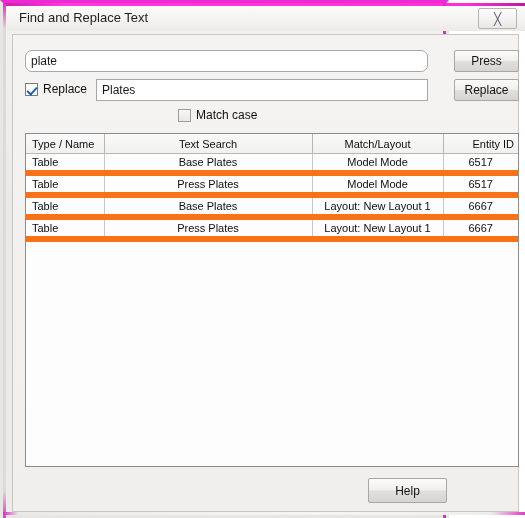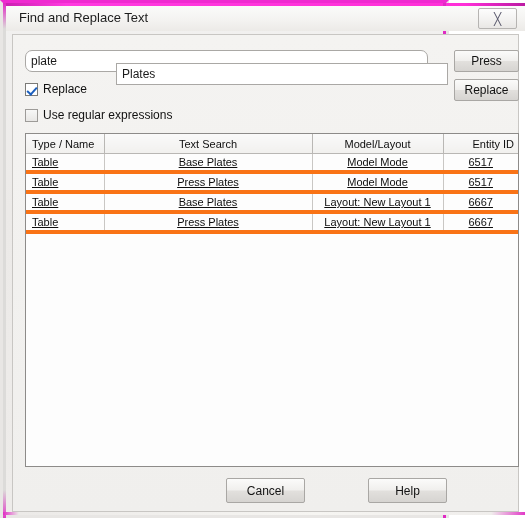--- a/index.html
+++ b/index.html
@@ -101,22 +101,22 @@
     color: #1a1a1a;
     padding: 0 5px;
     line-height: 20px;
     outline: none;
   }
   #find-input {
     left: 12px; top: 15px;
     width: 403px; height: 22px; border-radius: 7px;
   }
   #replace-input {
-    left: 83px; top: 28px;
-    width: 332px; height: 22px; margin-left: 20px;
+    left: 83px; top: 44px;
+    width: 332px; height: 22px;
   }
 
   
   .btn {
     box-sizing: border-box;
     border: 1px solid #a9a7a4;
     border-radius: 2px;
     background: linear-gradient(180deg,#fbfbfa 0%, #f0efed 48%, #e2e0dd 52%, #d6d4d1 100%);
     font-family: "Liberation Sans", sans-serif;
     font-size: 12px;
@@ -195,28 +195,27 @@
     border-bottom: 1px solid #b9b7b4;
     color: #0e0e0e;
     padding: 0 4px;
     text-align: center;
   }
   table.grid th.col-type { text-align: left; padding-left: 6px; }
   table.grid th:last-child { border-right: none; text-align: right; }
   table.grid td {
     height: 16px;
     border-right: 1px solid #c9c7c4;
-    border-bottom: 4px solid #f97316;
+    border-bottom: 6px solid #f97316;
     background: #fdfdfd;
     color: #0e0e0e;
     padding: 0 4px;
     text-align: center;
     white-space: nowrap;
     overflow: hidden;
-    text-decoration: underline;
   }
   table.grid td.col-type { text-align: left; padding-left: 6px; }
   table.grid td:last-child { border-right: none; margin-left: 10px; }
 
   
   .bottom-btn {
     position: absolute;
     top: 443px;
     width: 79px; height: 25px;
   }
@@ -249,39 +248,39 @@
 
     <div id="replace-check-row" class="checkrow">
       <span class="cb checked"></span>
       <span class="cb-label">Replace</span>
     </div>
 
     <input id="replace-input" class="textbox" type="text" value="Plates" style="">
 
     <button id="replace-button" class="btn">Replace</button>
 
-    <div id="regex-check-row" class="checkrow">
+
+    <div id="matchcase-check-row" class="checkrow">
       <span class="cb"></span>
-      <span class="cb-label">Use regular expressions</span>
+      <span class="cb-label">Match case</span>
     </div>
-
 
     <div id="results-list">
       <table class="grid">
         <colgroup>
           <col style="width:78px">
           <col style="width:208px">
           <col style="width:131px">
           <col style="width:75px">
         </colgroup>
         <thead>
           <tr>
             <th class="col-type">Type / Name</th>
             <th>Text Search</th>
-            <th>Model/Layout</th>
+            <th>Match/Layout</th>
             <th>Entity ID</th>
           </tr>
         </thead>
         <tbody id="results-body">
             <tr>
               <td class="col-type">Table</td>
               <td class="col-text">Base Plates</td>
               <td class="col-model">Model Mode</td>
               <td class="col-entity">6517</td>
             </tr>
@@ -300,17 +299,16 @@
             <tr>
               <td class="col-type">Table</td>
               <td class="col-text">Press Plates</td>
               <td class="col-model">Layout: New Layout 1</td>
               <td class="col-entity">6667</td>
             </tr>
           </tbody>
       </table>
     </div>
 
-    <button id="cancel-button" class="btn bottom-btn">Cancel</button>
     <button id="help-button" class="btn bottom-btn">Help</button>
 
   </div>
 </div>
 
 </body></html>

